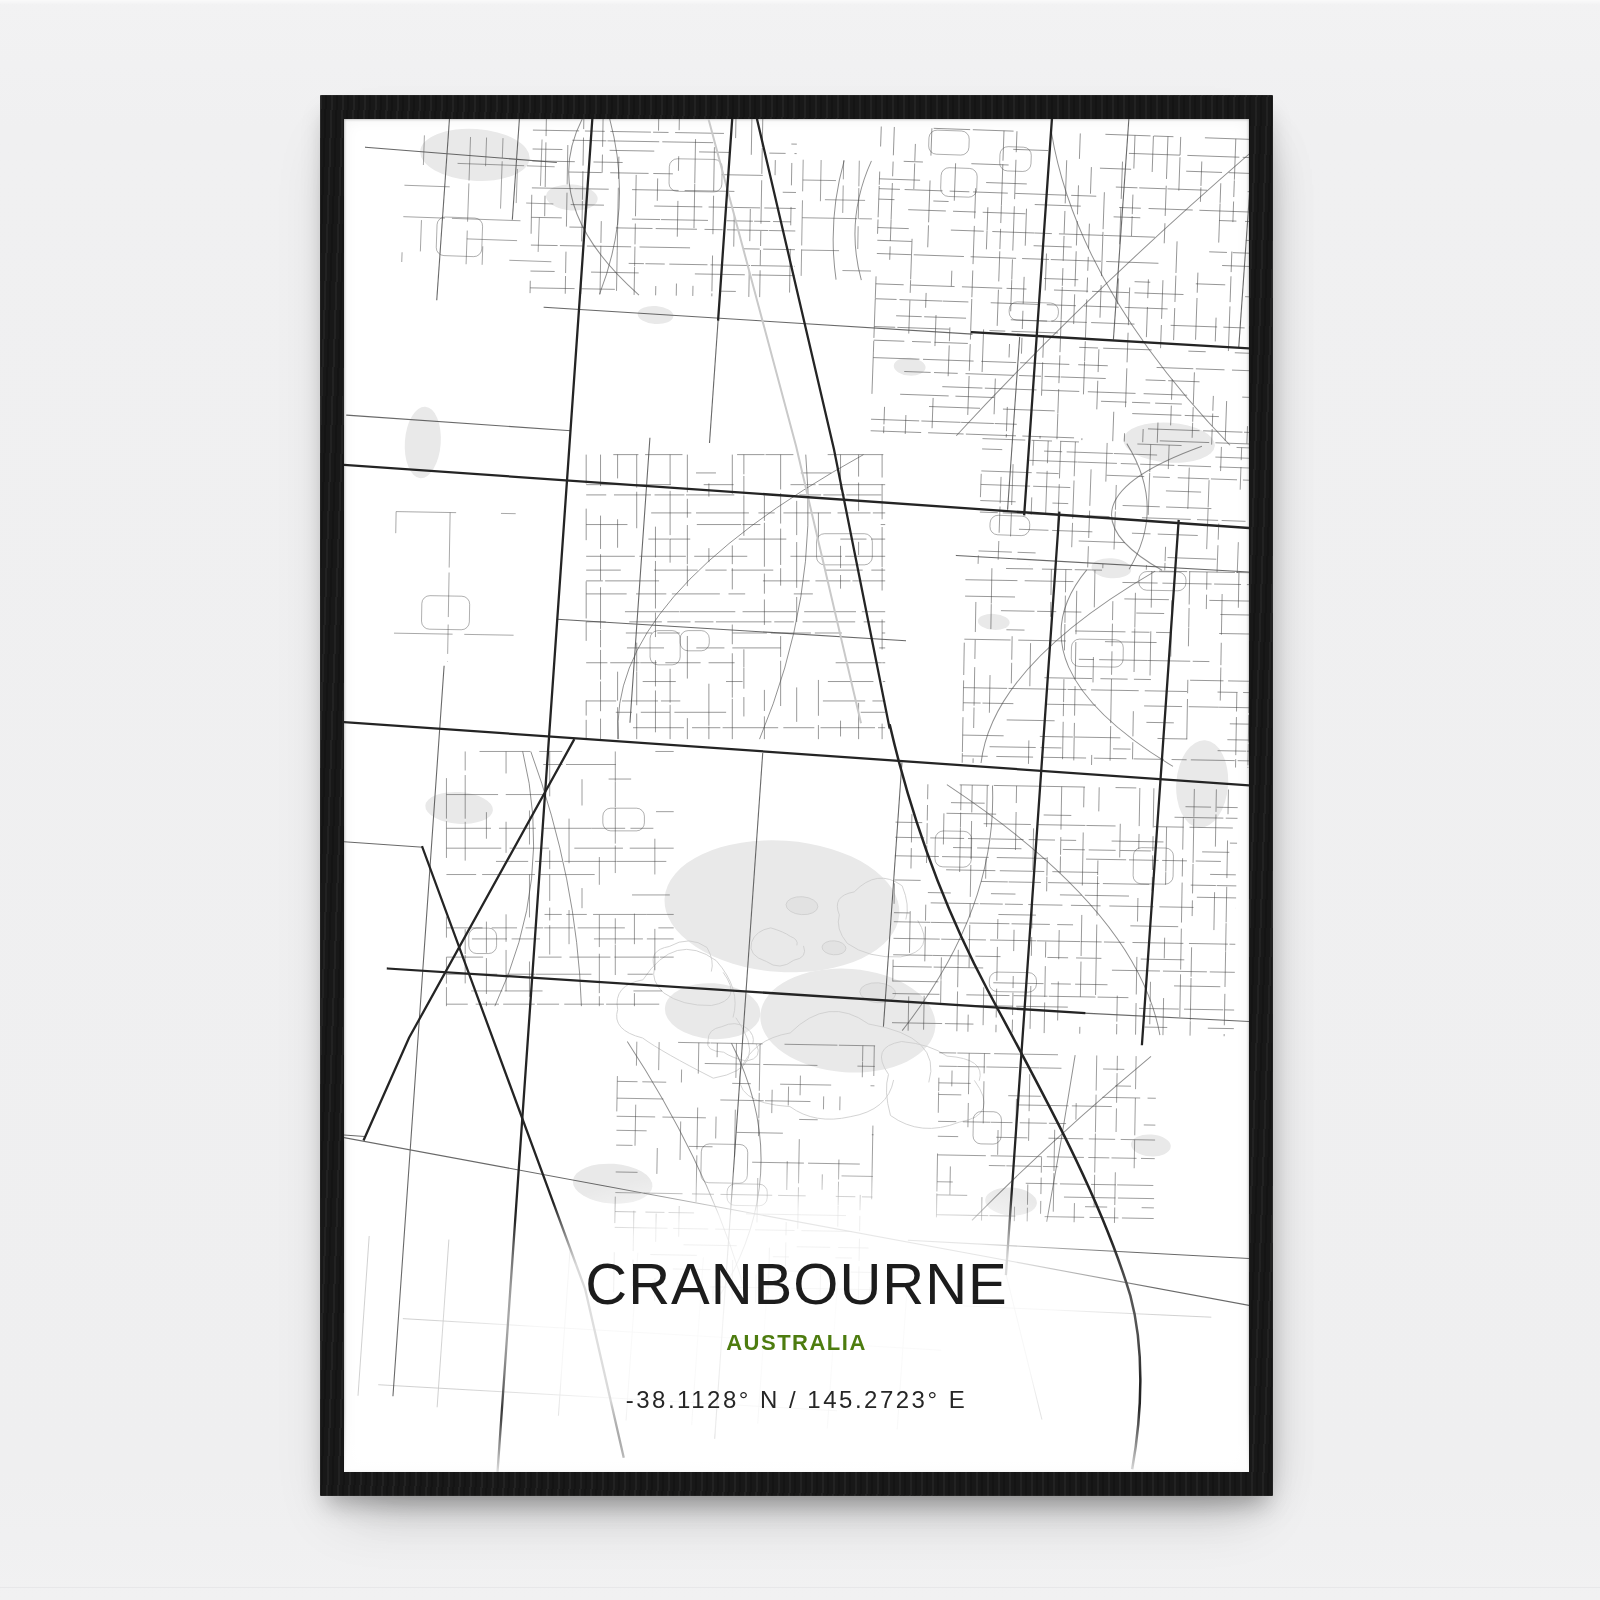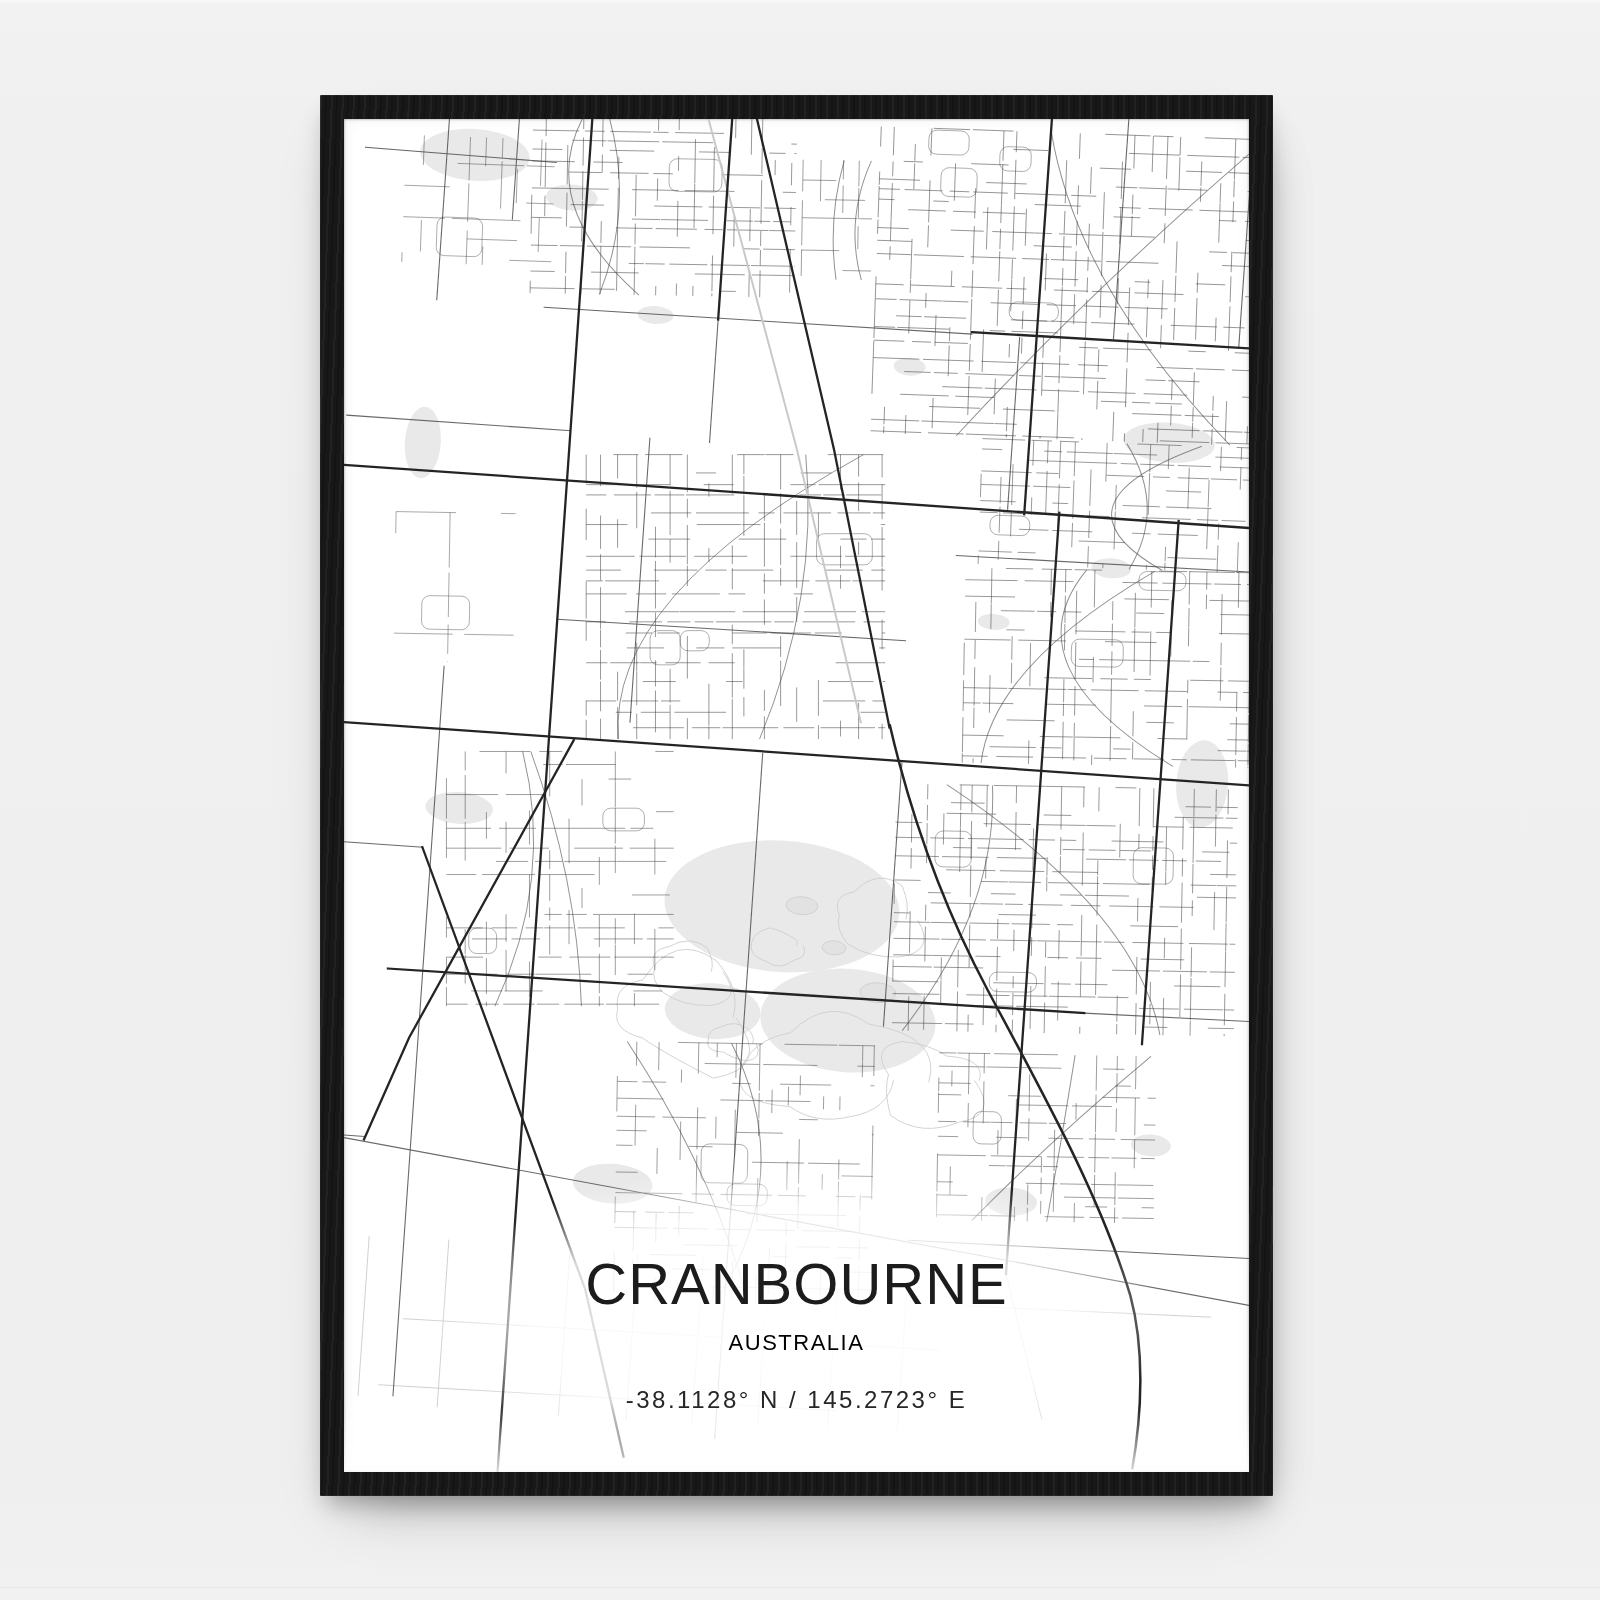--- a/index.html
+++ b/index.html
@@ -37,22 +37,22 @@
   .map-svg{position:absolute;inset:0;width:100%;height:100%;display:block;}
   .title-block{
     position:absolute;left:0;right:0;top:1136px;text-align:center;
     color:#1e1e1e;pointer-events:none;
   }
   .poster-title{
     font-size:58px;font-weight:300;letter-spacing:1px;line-height:1;
     color:#1c1c1c;white-space:nowrap;
   }
   .poster-subtitle{
-    margin-top:17px;font-size:22px;font-weight:400;letter-spacing:1.5px;
-    color:#000000;white-space:nowrap;
+    margin-top:17px;font-size:22px;font-weight:700;letter-spacing:1.5px;
+    color:#4d7c0f;white-space:nowrap;
   }
   .poster-coords{
     margin-top:30px;font-size:24px;font-weight:400;letter-spacing:2.5px;
     color:#262626;white-space:nowrap;
   }
 </style>
 </head>
 <body>
 
 <div class="scene">

